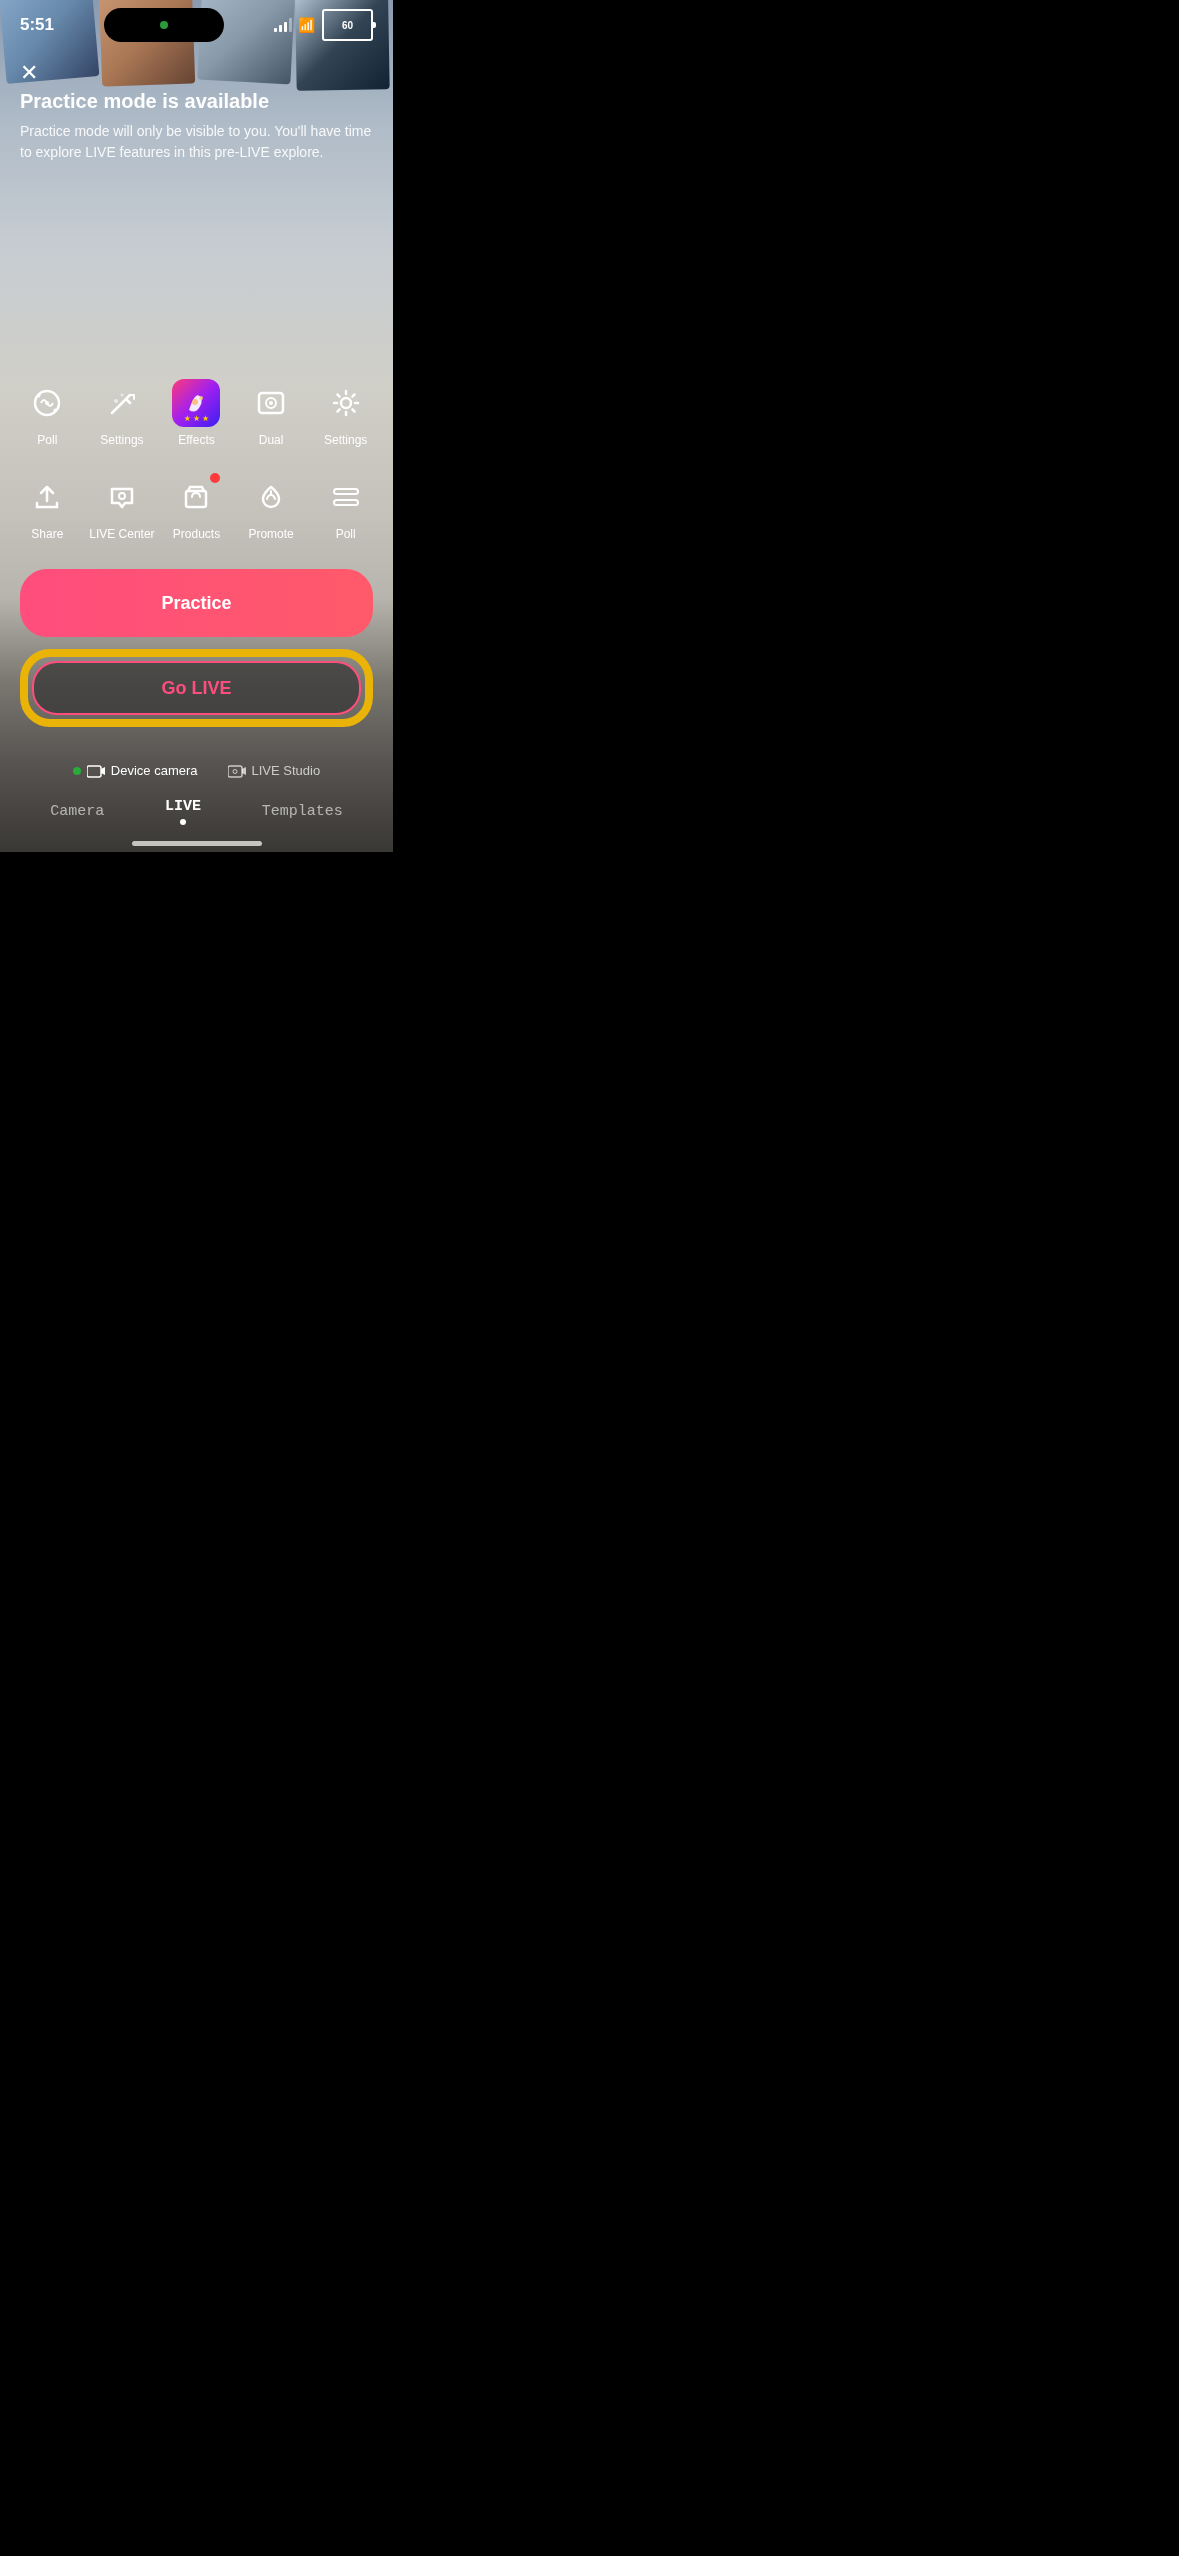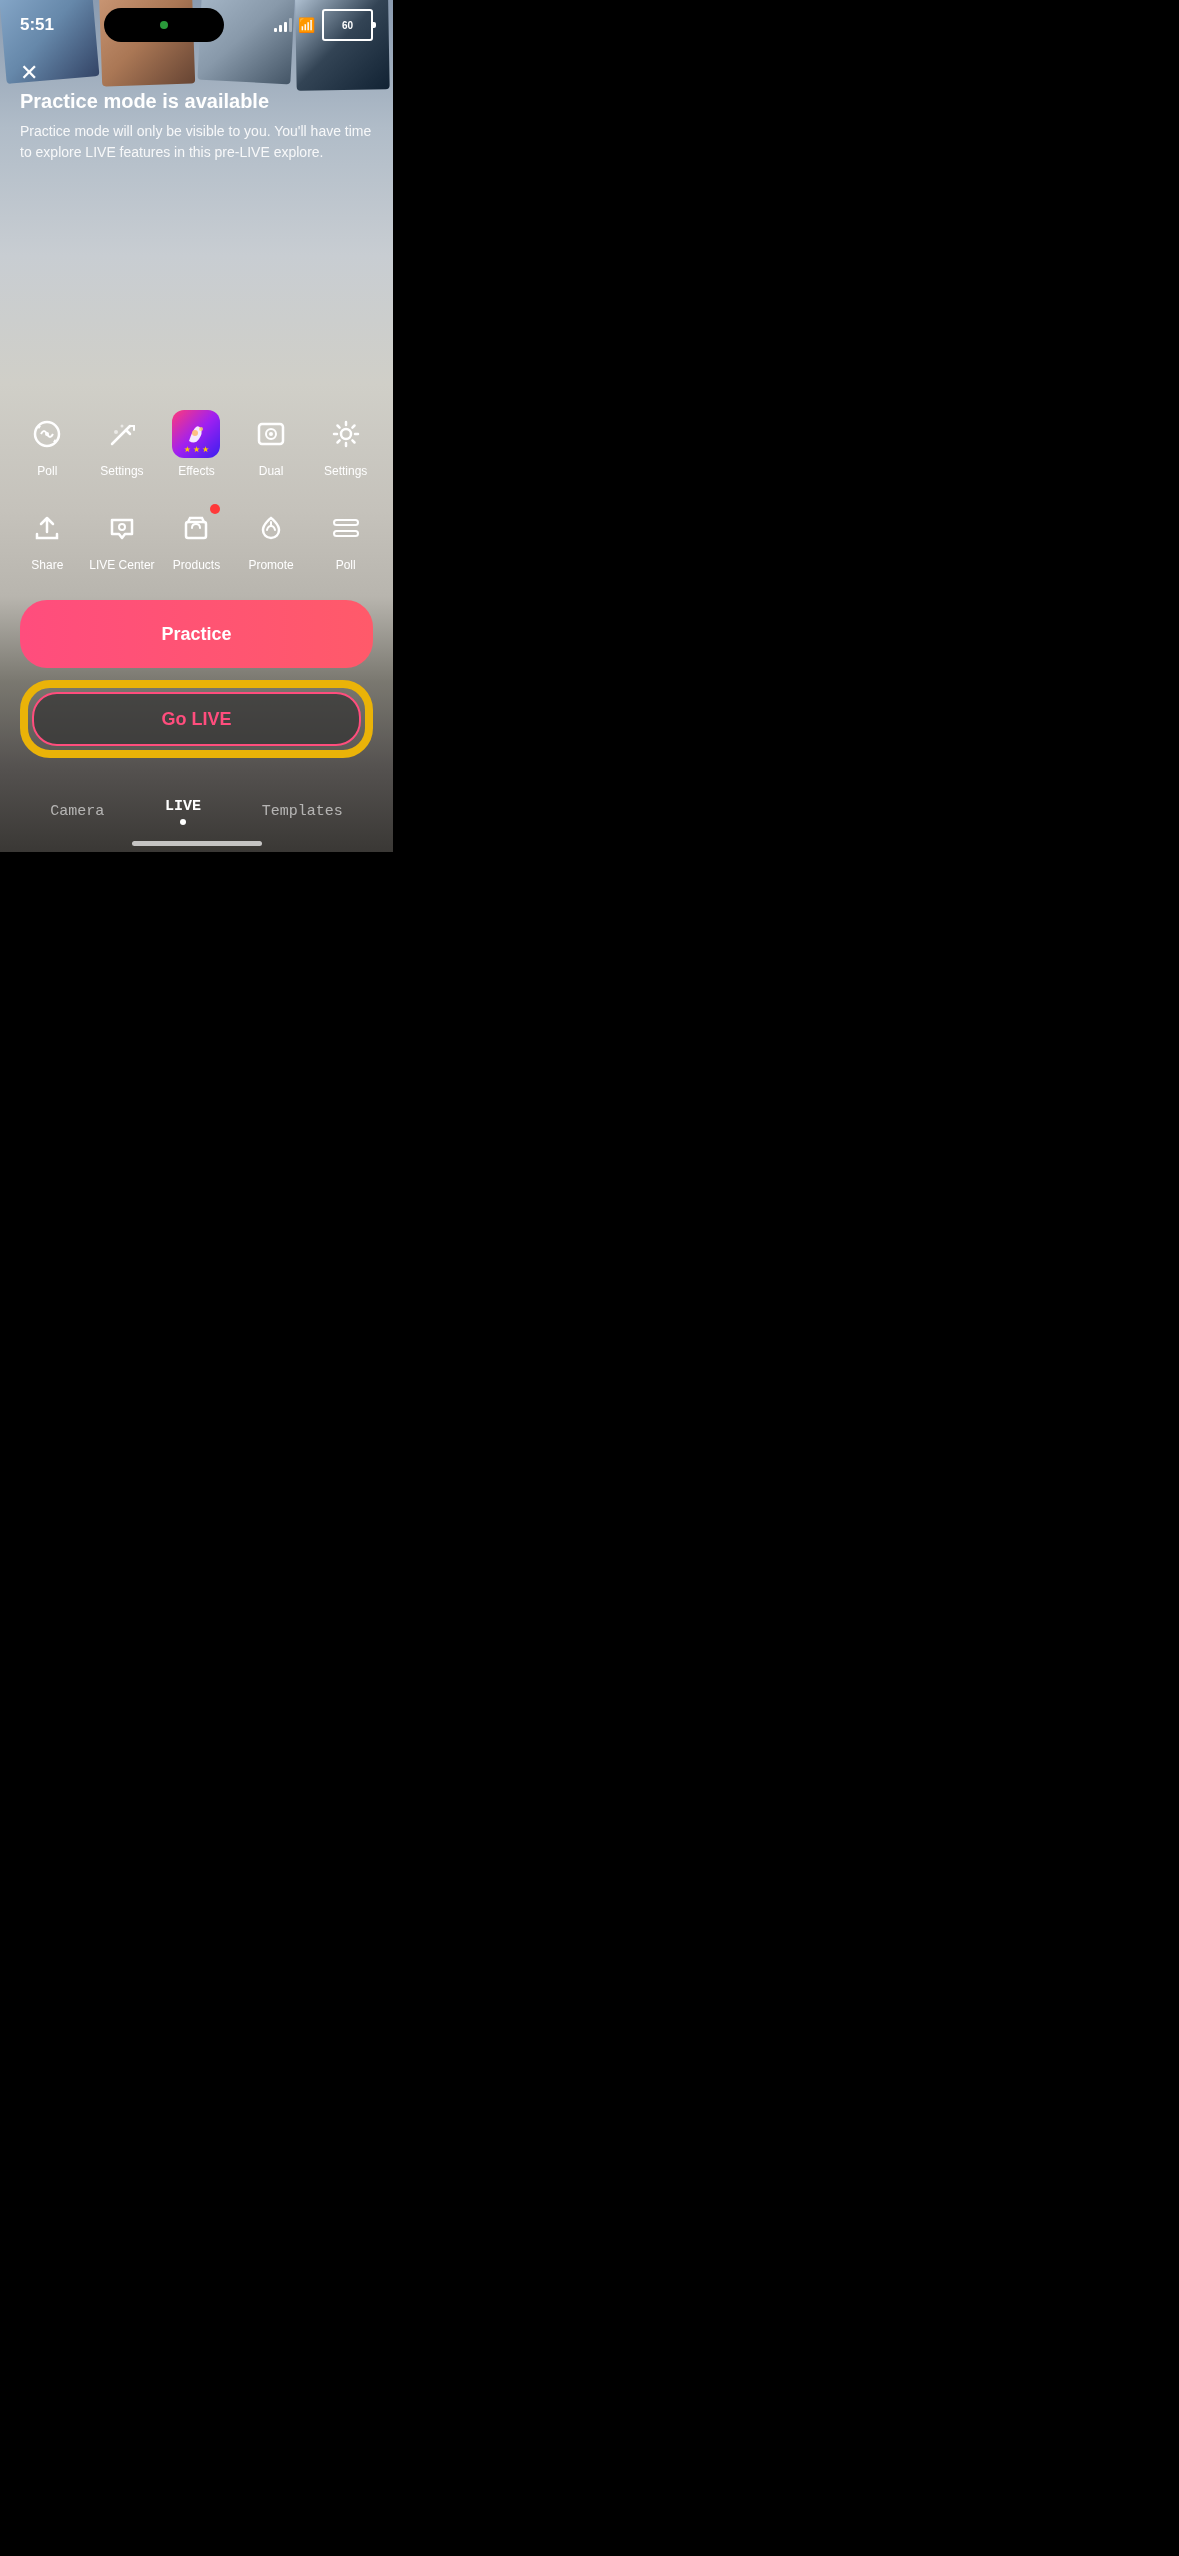--- a/index.html
+++ b/index.html
@@ -526,20 +526,38 @@
   </div>
 
   <div class="action-buttons">
     <button class="practice-btn">Practice</button>
 
     <div class="go-live-wrapper">
       <button class="go-live-btn">Go LIVE</button>
     </div>
   </div>
 
+  <div class="camera-source-row">
+    <div class="source-item active">
+      <div class="source-dot"></div>
+      <svg width="18" height="14" viewBox="0 0 18 14" fill="none">
+        <rect x="0" y="2" width="14" height="11" rx="2" stroke="white" stroke-width="1.5" fill="none"></rect>
+        <path d="M14 5 L18 3 L18 11 L14 9 Z" fill="white"></path>
+      </svg>
+      <span>Device camera</span>
+    </div>
+    <div class="source-item">
+      <svg width="18" height="14" viewBox="0 0 18 14" fill="none">
+        <rect x="0" y="2" width="14" height="11" rx="2" stroke="rgba(255,255,255,0.7)" stroke-width="1.5" fill="none"></rect>
+        <path d="M14 5 L18 3 L18 11 L14 9 Z" fill="rgba(255,255,255,0.7)"></path>
+        <circle cx="7" cy="7.5" r="2" stroke="rgba(255,255,255,0.7)" stroke-width="1" fill="none"></circle>
+      </svg>
+      <span>LIVE Studio</span>
+    </div>
+  </div>
 
   <div class="bottom-nav">
     <div class="nav-item">
       <span>Camera</span>
     </div>
     <div class="nav-item active">
       <span>LIVE</span>
       <div class="nav-dot"></div>
     </div>
     <div class="nav-item">

